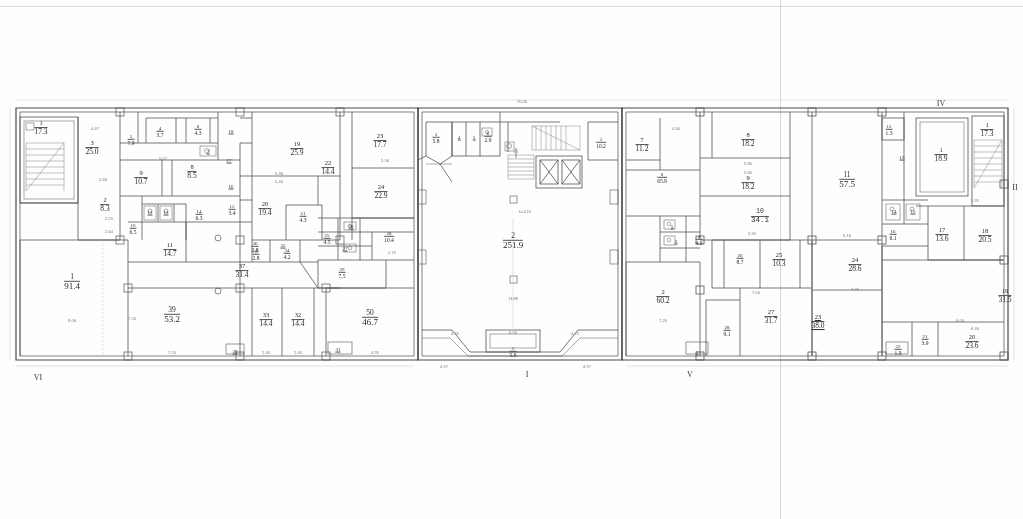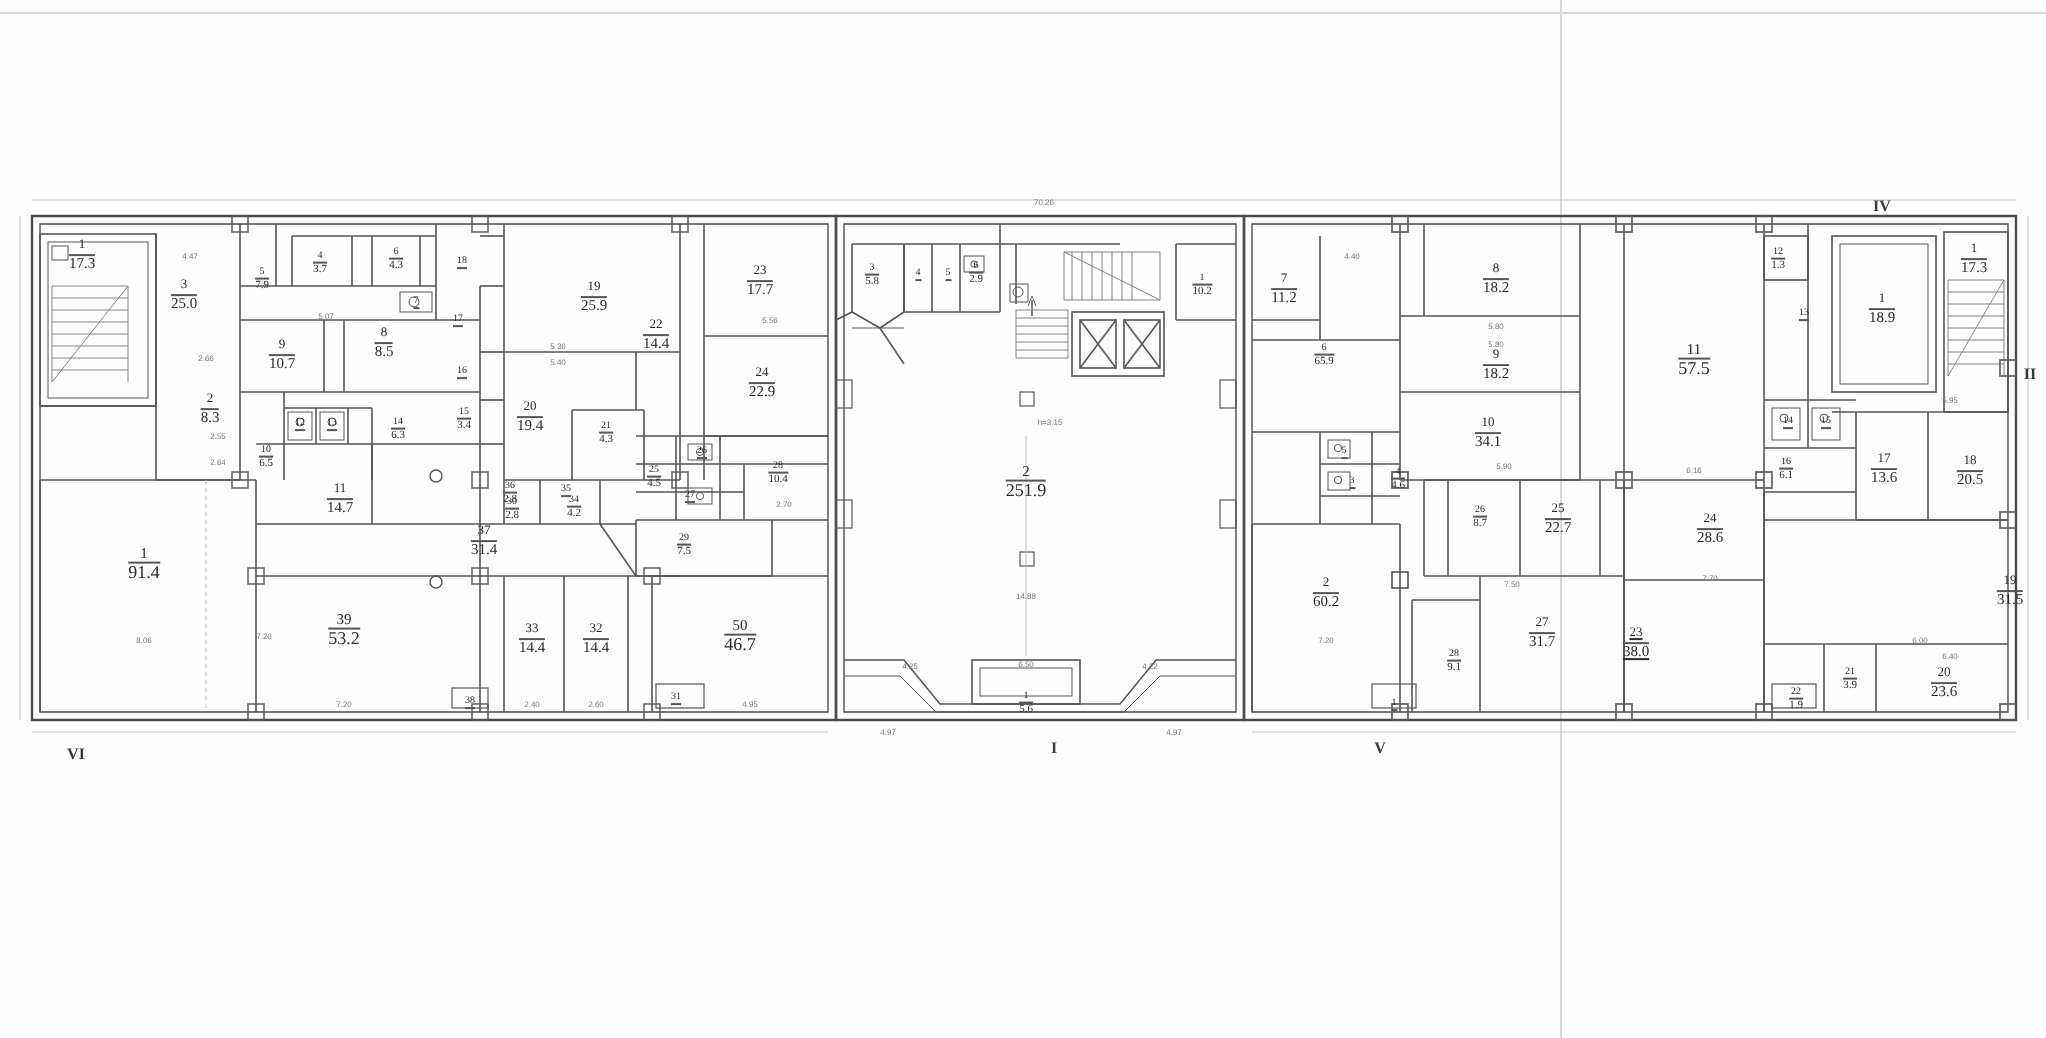--- a/index.html
+++ b/index.html
@@ -63,21 +63,21 @@
     display: block;
     font-size: 7.5px;
   }
   .room-label.big .num { font-size: 7.5px; }
   .room-label.big .area { font-size: 9px; }
   .room-label.tiny .num { font-size: 5px; }
   .room-label.tiny .area { font-size: 5.5px; }
   .axis-mark {
     position: absolute;
     font-size: 8px;
-    font-weight: bold;
+    font-weight: normal;
     color: #3a3a3a;
     font-family: "Liberation Serif", serif;
     transform: translate(-50%, -50%);
   }
   .dim-text {
     position: absolute;
     font-size: 4px;
     color: #777;
     font-family: "Liberation Sans", sans-serif;
     transform: translate(-50%, -50%);
@@ -622,21 +622,21 @@
         <span class="area">65.9</span>
       </div>
       <div class="room-label " style="left: 748px; top: 140px;">
         <span class="num">8</span>
         <span class="area">18.2</span>
       </div>
       <div class="room-label " style="left: 748px; top: 183px;">
         <span class="num">9</span>
         <span class="area">18.2</span>
       </div>
-      <div class="room-label " style="left: 744px; top: 217px;">
+      <div class="room-label " style="left: 760px; top: 217px; font-family: Liberation Mono, monospace;">
         <span class="num">10</span>
         <span class="area">34.1</span>
       </div>
       <div class="room-label tiny" style="left: 672px; top: 227px;">
         <span class="num">5</span>
       </div>
       <div class="room-label tiny" style="left: 676px; top: 242px;">
         <span class="num">3</span>
       </div>
       <div class="room-label tiny" style="left: 699px; top: 240px;">
@@ -646,21 +646,21 @@
       <div class="room-label " style="left: 663px; top: 297px;">
         <span class="num">2</span>
         <span class="area">60.2</span>
       </div>
       <div class="room-label tiny" style="left: 740px; top: 259px;">
         <span class="num">26</span>
         <span class="area">8.7</span>
       </div>
       <div class="room-label " style="left: 779px; top: 260px;">
         <span class="num">25</span>
-        <span class="area">22.7</span>
+        <span class="area">10.3</span>
       </div>
       <div class="room-label " style="left: 771px; top: 317px;">
         <span class="num">27</span>
         <span class="area">31.7</span>
       </div>
       <div class="room-label tiny" style="left: 727px; top: 331px;">
         <span class="num">28</span>
         <span class="area">9.1</span>
       </div>
       <div class="room-label tiny" style="left: 697px; top: 353px;">

